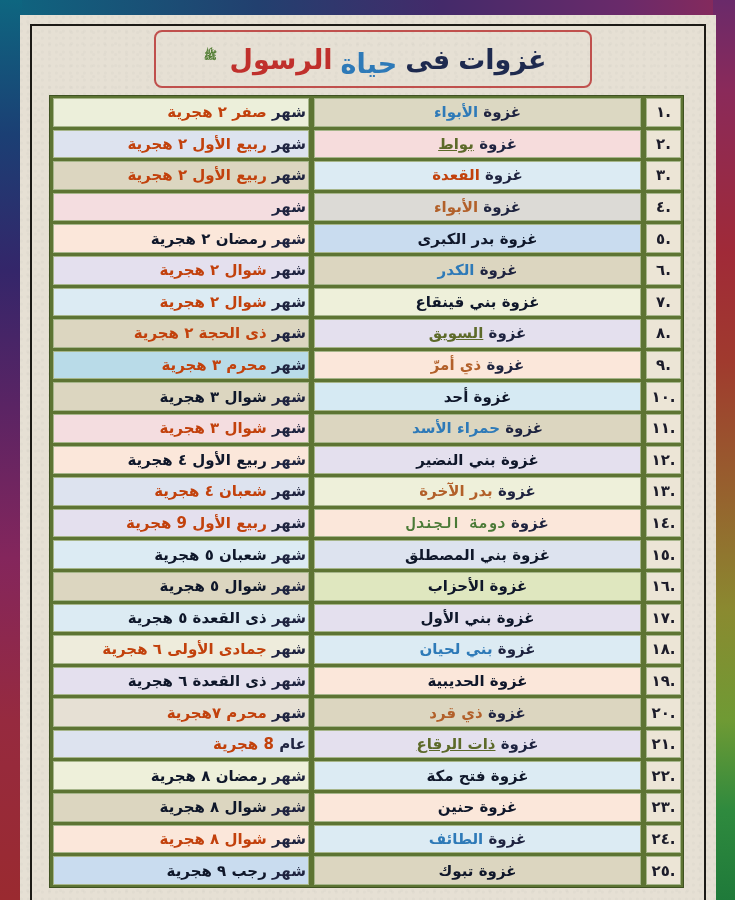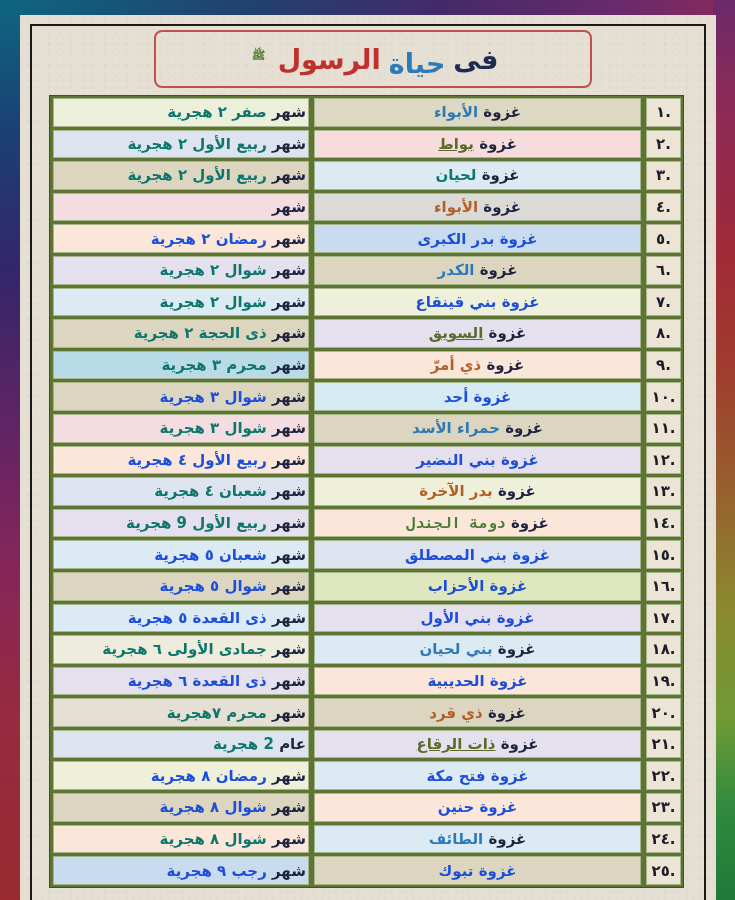--- a/index.html
+++ b/index.html
@@ -66,37 +66,38 @@
       justify-content: center; font-size: 15px;
     }
     .name {
       width: 327px; margin-left: 5px; justify-content: center; font-size: 15px;
     }
     .date {
       width: 256px; justify-content: flex-start; padding-right: 2px; font-size: 15px;
     }
     .k { color: #1f2440; }
     .t-blue { color: #2e7ab8; }
-    .t-red { color: #1d4ed8; }
+    .t-red { color: #0f172a; }
     .t-brown { color: #b2602a; }
     .t-olive { color: #5d6a2a; text-decoration: underline; }
     .t-green { color: #4a7a36; font-family: Liberation Mono, monospace; }
-    .t-dark { color: #0f766e; }
+    .t-dark { color: #c2410c; }
   </style>
 </head>
 <body>
 
 <div class="frame-top"></div>
 <div class="frame-left"></div>
 <div class="frame-right"></div>
 
 <div class="paper"></div>
 <div class="inner-border"></div>
 
 <div class="title-box">
+  <span class="w1">غزوات</span>
   <span class="w1">فى</span>
   <span class="w2">حياة</span>
   <span class="w3">الرسول</span>
   <span class="honorific">ﷺ</span>
 </div>
 
 <div class="table" id="ghazawat-table">
     <div class="row">
       <div class="cell num">.١</div>
       <div class="cell name" style="background: rgb(220, 216, 194);">
@@ -121,21 +122,21 @@
         <span class="k">شهر</span>
         <span>&nbsp;</span>
         <span class="t-dark">ربيع الأول ٢ هجرية</span>
       </div>
     </div>
     <div class="row">
       <div class="cell num">.٣</div>
       <div class="cell name" style="background: rgb(220, 235, 243);">
         <span class="k">غزوة</span>
         <span>&nbsp;</span>
-        <span class="t-dark">لحيان</span>
+        <span class="t-dark">القعدة</span>
       </div>
       <div class="cell date" style="background: rgb(220, 214, 192);">
         <span class="k">شهر</span>
         <span>&nbsp;</span>
         <span class="t-dark">ربيع الأول ٢ هجرية</span>
       </div>
     </div>
     <div class="row">
       <div class="cell num">.٤</div>
       <div class="cell name" style="background: rgb(220, 218, 214);">
@@ -359,21 +360,21 @@
     <div class="row">
       <div class="cell num">.٢١</div>
       <div class="cell name" style="background: rgb(228, 224, 238);">
         <span class="k">غزوة</span>
         <span>&nbsp;</span>
         <span class="t-olive">ذات الرقاع</span>
       </div>
       <div class="cell date" style="background: rgb(221, 227, 239);">
         <span class="k">عام</span>
         <span>&nbsp;</span>
-        <span class="t-dark">2 هجرية</span>
+        <span class="t-dark">8 هجرية</span>
       </div>
     </div>
     <div class="row">
       <div class="cell num">.٢٢</div>
       <div class="cell name" style="background: rgb(220, 235, 243);">
         <span class="t-red">غزوة</span>
         <span>&nbsp;</span>
         <span class="t-red">فتح مكة</span>
       </div>
       <div class="cell date" style="background: rgb(238, 240, 218);">

